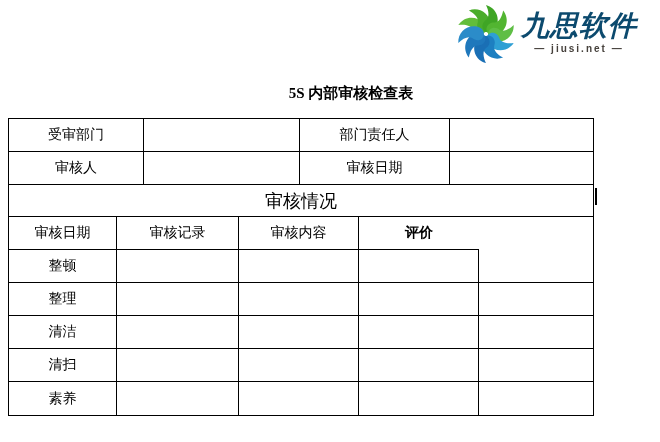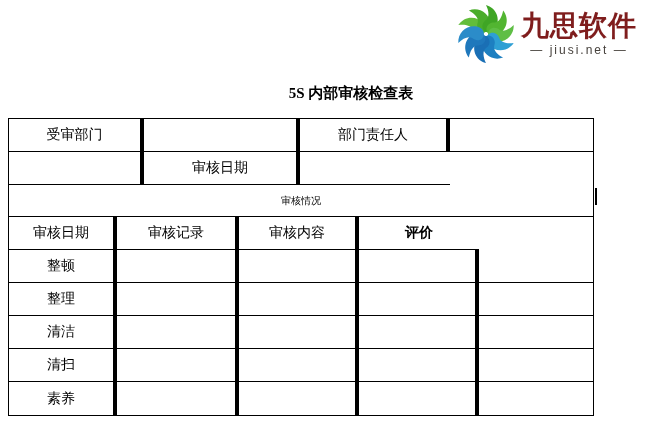--- a/index.html
+++ b/index.html
@@ -23,29 +23,30 @@
   }
   .logo-swirl { width: 64px; height: 62px; }
   .logo-textcol {
     margin-left: 3px;
     padding-top: 8px;
     font-family: "Liberation Sans", sans-serif;
   }
   .logo-brand {
     font-size: 28px;
     font-weight: bold;
-    color: #7f1d1d;
+    color: #0c4a6e;
     letter-spacing: 1px;
     line-height: 1.1;
     white-space: nowrap;
+    font-style: italic;
   }
   .logo-domain {
     margin-top: 1px;
-    font-size: 12px;
-    font-weight: normal;
+    font-size: 10px;
+    font-weight: bold;
     color: #46413c;
     letter-spacing: 2px;
     text-align: center;
     white-space: nowrap;
   }
 
   
   .doc-title {
     position: absolute;
     top: 84px;
@@ -77,34 +78,34 @@
     display: grid;
     grid-template-columns: 108px 122px 120px 120px 1fr;
   }
   .cell {
     box-sizing: border-box;
     height: 33px;
     display: flex;
     align-items: center;
     justify-content: center;
     font-size: 14px;
-    border-right: 4px solid #000000;
+    border-right: 1px solid #000000;
     border-bottom: 1px solid #000;
     overflow: hidden;
     white-space: nowrap;
   }
   .cell.last-col { border-right: none; font-weight: bold; }
   .cell.no-bottom { border-bottom: none; }
   .section-band {
     box-sizing: border-box;
     height: 32px;
     display: flex;
     align-items: center;
     justify-content: center;
-    font-size: 10px;
+    font-size: 18px;
     border-bottom: 1px solid #000;
   }
 
   
   .text-caret {
     position: absolute;
     left: 595px;
     top: 188px;
     width: 2px;
     height: 17px;
@@ -141,20 +142,21 @@
 
   <div class="audit-table">
 
     <div class="grid-info">
       <div class="cell">受审部门</div>
       <div class="cell"></div>
       <div class="cell">部门责任人</div>
       <div class="cell last-col"></div>
     </div>
     <div class="grid-info">
+      <div class="cell">审核人</div>
       <div class="cell"></div>
       <div class="cell">审核日期</div>
       <div class="cell last-col"></div>
     </div>
 
     <div class="section-band">审核情况</div>
 
     <div class="grid-cols">
       <div class="cell">审核日期</div>
       <div class="cell">审核记录</div>

